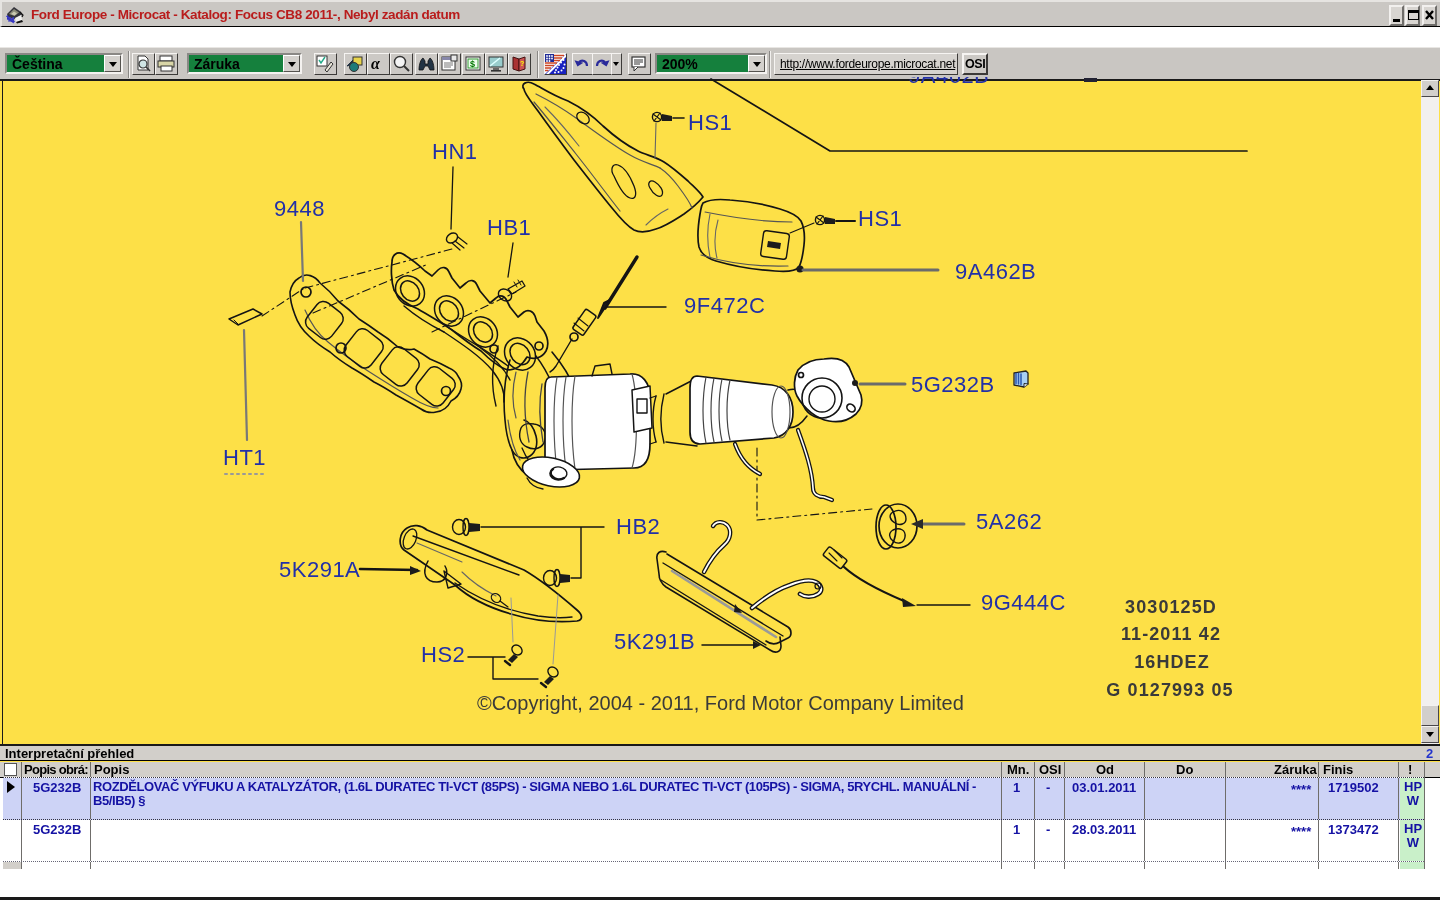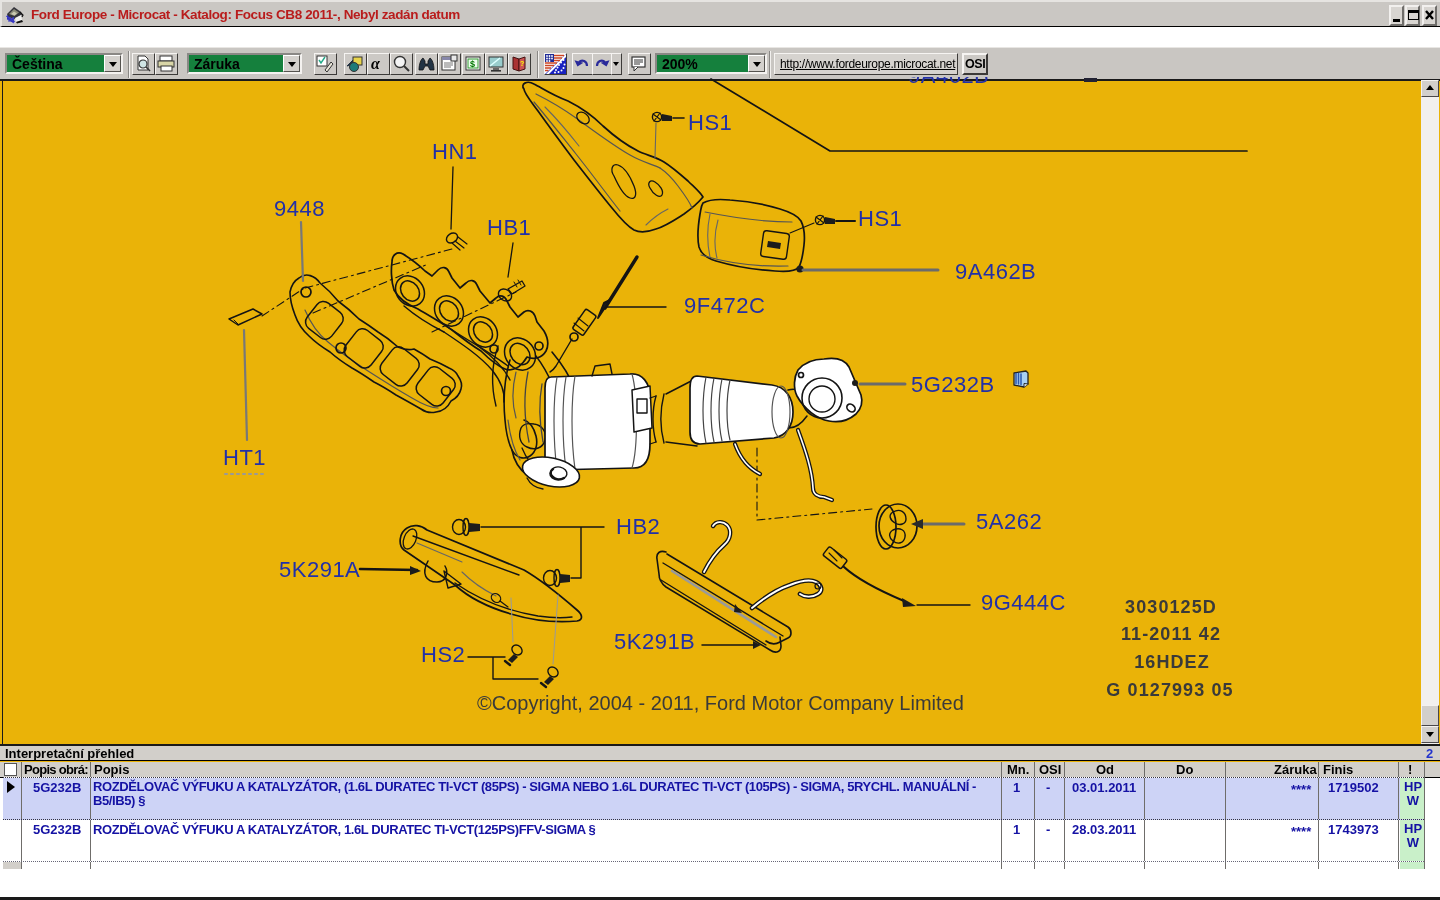--- a/index.html
+++ b/index.html
@@ -30,21 +30,21 @@
 .combo .dd { position:absolute; right:0px; top:0px; width:17px; height:17px; background:#d4d1cd;
   border-top:1px solid #fff; border-left:1px solid #fff;
   border-right:1px solid #55534f; border-bottom:1px solid #55534f; }
 .combo .dd:after { content:""; position:absolute; left:4px; top:6px;
   border-left:4px solid transparent; border-right:4px solid transparent; border-top:5px solid #000; }
 .tbtn { position:absolute; top:5px; width:23px; height:22px; background:#ccc9c5;
   border-top:1px solid #f6f4f2; border-left:1px solid #f6f4f2;
   border-right:1px solid #3c3a38; border-bottom:1px solid #3c3a38; }
 .sep { position:absolute; top:3px; height:27px; width:2px; background:#8a8885; border-right:1px solid #f2f0ee; }
 
-#drawwrap { position:absolute; left:0px; top:81px; width:1440px; height:773px; background:#eab308; }
+#drawwrap { position:absolute; left:0px; top:81px; width:1440px; height:773px; background:#fde047; }
 #drawwrap .lborder { position:absolute; left:2px; top:0; width:1px; height:663px; background:#1a1a1a; }
 
 #vscroll { position:absolute; left:1421px; top:80px; width:18px; height:664px; background:#f2f0ee; }
 .sbtn { position:absolute; left:0; width:18px; height:17px; background:#d2cfcb;
   border-top:1px solid #f4f2f0; border-left:1px solid #f4f2f0;
   border-right:1px solid #49474a; border-bottom:1px solid #49474a; }
 
 #interp { position:absolute; left:0; top:744px; width:1440px; height:17px; background:#d2cfca;
   border-top:2px solid #1a1a1a; border-bottom:1px solid #000;
   font-size:13px; font-weight:bold; color:#000; }
@@ -565,23 +565,22 @@
   <span class="navy" style="position:absolute;left:33px;top:18px;">5G232B</span>
   <span class="navy" style="position:absolute;left:93px;top:18px;width:905px;letter-spacing:-0.4px;line-height:14px;">ROZDĚLOVAČ VÝFUKU A KATALYZÁTOR, (1.6L DURATEC TI-VCT (85PS) - SIGMA NEBO 1.6L DURATEC TI-VCT (105PS) - SIGMA, 5RYCHL. MANUÁLNÍ - B5/IB5) §</span>
   <span class="navy" style="position:absolute;left:1013px;top:18px;">1</span>
   <span class="navy" style="position:absolute;left:1046px;top:18px;">-</span>
   <span class="navy" style="position:absolute;left:1072px;top:18px;">03.01.2011</span>
   <span class="navy" style="position:absolute;left:1291px;top:20px;">****</span>
   <span class="navy" style="position:absolute;left:1328px;top:18px;">1719502</span>
   <span class="navy" style="position:absolute;left:1404px;top:18px;width:18px;text-align:center;line-height:14px;">HP W</span>
 
   <span class="navy" style="position:absolute;left:33px;top:60px;">5G232B</span>
-  <span class="navy" style="position:absolute;left:93px;top:60px;letter-spacing:-0.4px;">ROZDĚLOVAČ VÝFUKU A KATALYZÁTOR, 1.6L DURATEC TI-VCT(125PS)FFV-SIGMA §</span>
   <span class="navy" style="position:absolute;left:1013px;top:60px;">1</span>
   <span class="navy" style="position:absolute;left:1046px;top:60px;">-</span>
   <span class="navy" style="position:absolute;left:1072px;top:60px;">28.03.2011</span>
   <span class="navy" style="position:absolute;left:1291px;top:62px;">****</span>
-  <span class="navy" style="position:absolute;left:1328px;top:60px;">1743973</span>
+  <span class="navy" style="position:absolute;left:1328px;top:60px;">1373472</span>
   <span class="navy" style="position:absolute;left:1404px;top:60px;width:18px;text-align:center;line-height:14px;">HP W</span>
 </div>
 
 <div id="bottomline"></div>
 </div>
 
 </body></html>

